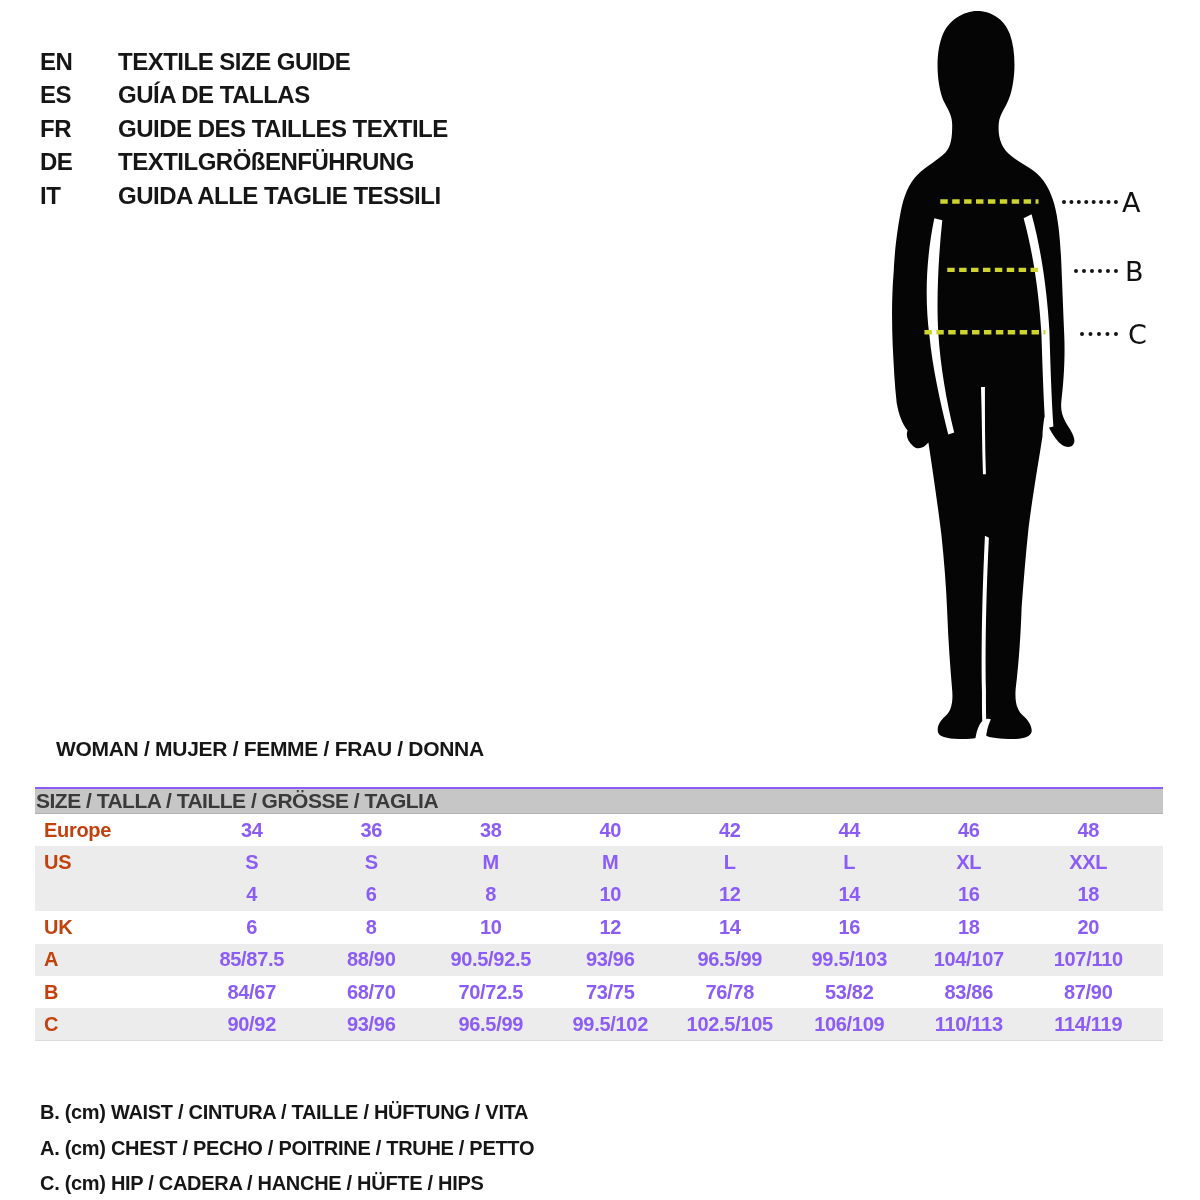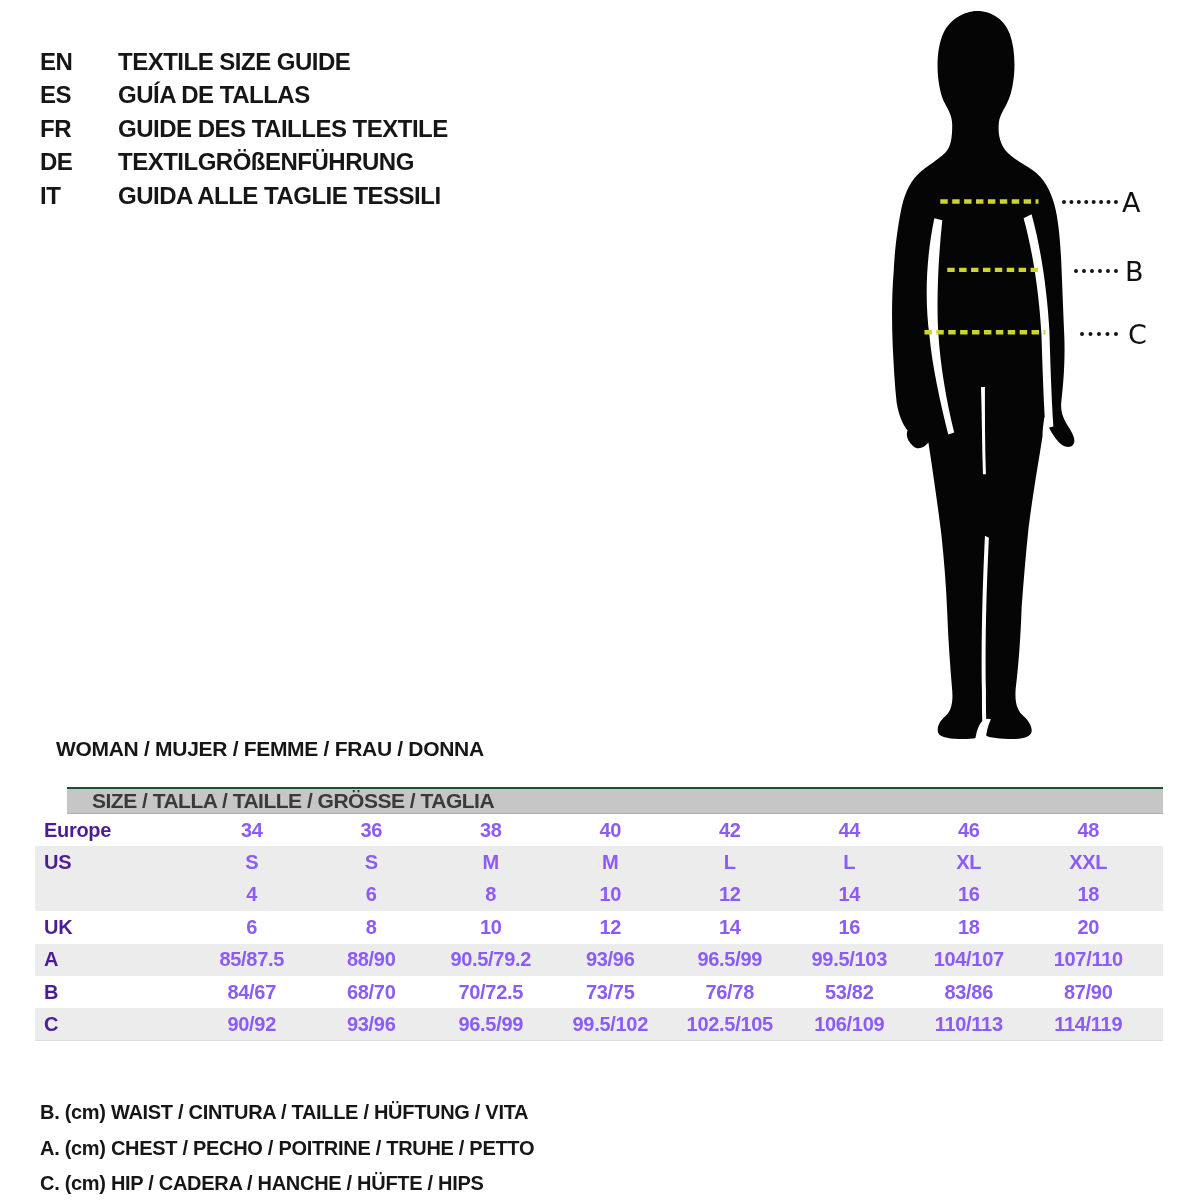--- a/index.html
+++ b/index.html
@@ -20,29 +20,29 @@
   .marker-dash{position:absolute;height:0;border-top:4px dotted #141414;}
   .marker-label{position:absolute;font-size:27px;font-weight:500;color:#111;
                 font-family:"DejaVu Sans",sans-serif;}
 
   
   .section-title{position:absolute;left:56px;top:737px;font-size:21px;font-weight:700;
                  letter-spacing:-0.3px;white-space:nowrap;}
 
   
   .size-table{position:absolute;left:35px;top:787px;width:1128px;}
-  .table-header{height:27px;background:#c6c6c6;border-top:2px solid #14532d;
+  .table-header{height:27px;background:#c6c6c6;border-top:2px solid #8b5cf6;
                 border-bottom:1px solid #b0b0b0;box-sizing:border-box;
-                display:flex;align-items:center;padding-left:25px;
-                font-size:21px;font-weight:700;letter-spacing:-0.5px;color:#3a3a3a;margin-left:32px;}
+                display:flex;align-items:center;padding-left:1px;
+                font-size:21px;font-weight:700;letter-spacing:-0.5px;color:#3a3a3a;}
   .t-row{display:grid;grid-template-columns:157px repeat(8,119.5px);
          height:32.4px;align-items:center;}
   .t-row.shaded{background:#ececec;}
   .t-row.last{border-bottom:1px solid #dcdcdc;box-sizing:border-box;}
-  .row-label{padding-left:9px;font-size:20px;font-weight:600;color:#4c1d95;letter-spacing:-0.3px;}
+  .row-label{padding-left:9px;font-size:20px;font-weight:600;color:#c2410c;letter-spacing:-0.3px;}
   .t-cell{text-align:center;font-size:20px;font-weight:600;color:#8b5cf6;letter-spacing:-0.3px;}
 
   
   .legend{position:absolute;left:40px;top:1095px;}
   .legend-line{height:35.5px;display:flex;align-items:center;font-size:20px;
                font-weight:700;letter-spacing:-0.3px;white-space:nowrap;}
 </style>
 </head>
 <body>
 
@@ -163,21 +163,21 @@
           <span class="t-cell">12</span>
           <span class="t-cell">14</span>
           <span class="t-cell">16</span>
           <span class="t-cell">18</span>
           <span class="t-cell">20</span>
         </div>
         <div class="t-row shaded">
           <span class="row-label">A</span>
           <span class="t-cell">85/87.5</span>
           <span class="t-cell">88/90</span>
-          <span class="t-cell">90.5/79.2</span>
+          <span class="t-cell">90.5/92.5</span>
           <span class="t-cell">93/96</span>
           <span class="t-cell">96.5/99</span>
           <span class="t-cell">99.5/103</span>
           <span class="t-cell">104/107</span>
           <span class="t-cell">107/110</span>
         </div>
         <div class="t-row">
           <span class="row-label">B</span>
           <span class="t-cell">84/67</span>
           <span class="t-cell">68/70</span>

